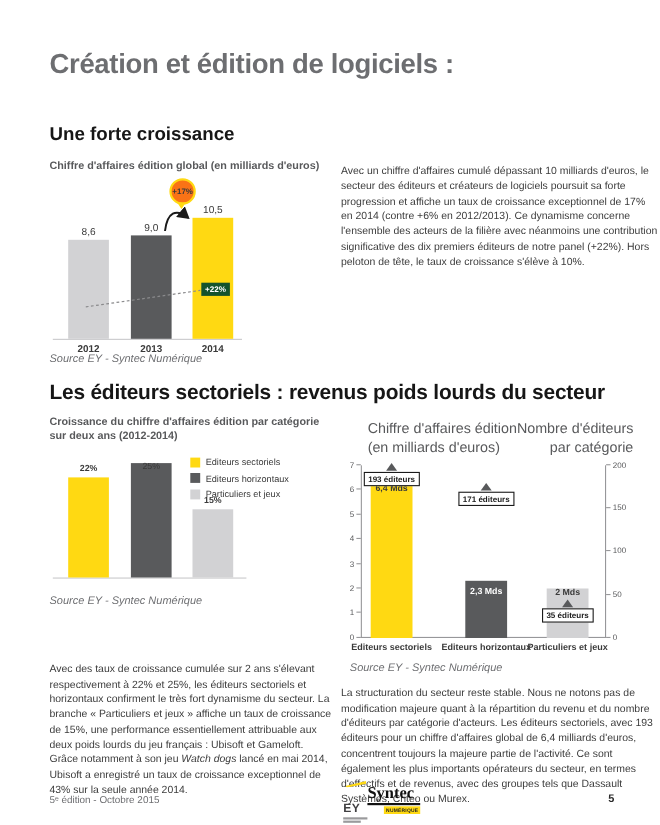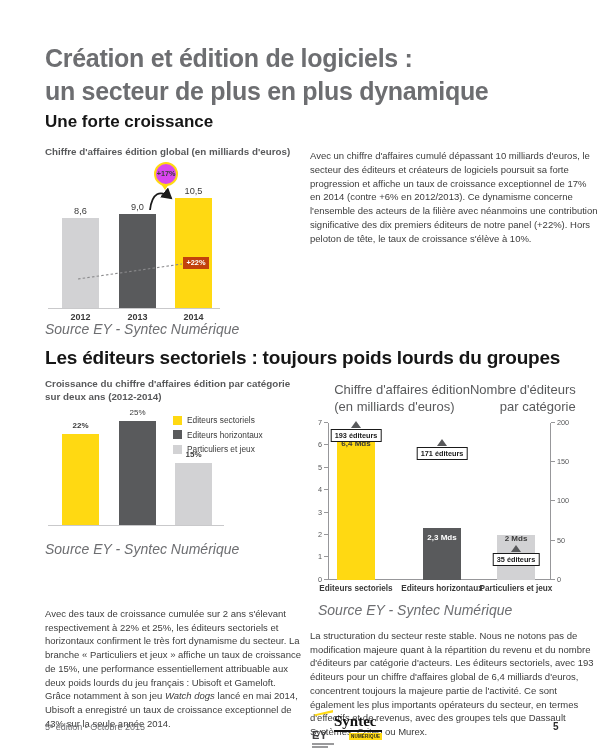--- a/index.html
+++ b/index.html
@@ -4,42 +4,42 @@
 <style>
   html,body{margin:0;padding:0;background:#ffffff;}
   .page{position:relative;width:600px;height:750px;background:#fff;overflow:hidden;
         font-family:"Liberation Sans",sans-serif;color:#3c3c3c;}
   .page-title{position:absolute;left:45px;top:42px;margin:0;font-size:25px;font-weight:700;
         color:#6D6E71;line-height:1.3;letter-spacing:-0.3px;}
   .h-section{position:absolute;margin:0;color:#161616;font-weight:700;}
   .h-s1{left:45px;top:112px;font-size:17px;}
   .h-s2{left:45px;top:347px;font-size:19px;letter-spacing:-0.2px;}
   .chart-title{font-size:9.8px;font-weight:700;color:#58595B;line-height:1.32;white-space:pre-line;}
-  .source{font-size:14px;font-style:italic;color:#6D6E71;}
+  .source{font-size:10px;font-style:italic;color:#6D6E71;}
   .para{font-size:9.5px;line-height:1.45;color:#3c3c3c;margin:0;}
   .plot{position:relative;}
   .bar{position:absolute;bottom:0;}
   .baseline{position:absolute;bottom:-1px;border-bottom:1.5px solid #C9C9CB;}
   .bar-val{position:absolute;font-size:9.2px;color:#3a3a3a;transform:translateX(-50%);white-space:nowrap;}
   .bar-val-b{font-weight:700;font-size:8px;}
   .x-lab{position:absolute;font-size:9px;font-weight:700;color:#3a3a3a;transform:translateX(-50%);white-space:nowrap;}
   .tick-lab{position:absolute;font-size:7.3px;color:#58595B;}
   .tick-mark{position:absolute;background:#97979A;}
   .axis-line{position:absolute;background:#97979A;}
   .tri{position:absolute;width:0;height:0;border-left:5px solid transparent;border-right:5px solid transparent;border-bottom:7px solid #58595B;}
   .count-box{position:absolute;transform:translateX(-50%);background:#fff;border:1.3px solid #1a1a1a;
         font-size:7.3px;font-weight:700;color:#1a1a1a;padding:1px 3px;white-space:nowrap;}
   .chart1-wrap{position:absolute;left:45px;top:146px;width:252px;}
   #plot1{height:148px;margin-top:1px;}
   .balloon{position:absolute;left:109px;top:2px;width:20px;height:20px;border-radius:50%;
-        border:2.5px solid #FFD912;background:#d946ef;display:flex;align-items:center;justify-content:center;
+        border:2.5px solid #FFD912;background:#f97316;display:flex;align-items:center;justify-content:center;
         font-size:7.2px;font-weight:700;color:#3a3a3a;z-index:3;}
   .balloon-tail{position:absolute;left:116px;top:24px;width:0;height:0;border-left:4px solid transparent;
         border-right:4px solid transparent;border-top:6px solid #FFD912;z-index:3;}
-  .pct-box{position:absolute;left:138px;top:97px;width:26px;height:12px;background:#c2410c;color:#fff;
+  .pct-box{position:absolute;left:138px;top:97px;width:26px;height:12px;background:#14532d;color:#fff;
         display:flex;align-items:center;justify-content:center;font-size:7.4px;font-weight:700;z-index:3;}
   .para-right-1{position:absolute;left:310px;top:149px;width:288px;}
   .col-left{position:absolute;left:45px;top:378px;width:256px;}
   #plot2{height:114px;margin-top:7px;}
   .legend{position:absolute;left:128px;top:2px;}
   .legend-row{position:relative;display:flex;align-items:center;height:14.5px;}
   .legend-swatch{width:9px;height:9px;margin-right:5px;flex:0 0 auto;}
   .legend-label{font-size:8.3px;color:#3a3a3a;white-space:nowrap;}
   .col-right{position:absolute;left:310px;top:378px;width:290px;}
   .axis-heads{display:flex;justify-content:center;margin-top:4px;font-size:13px;
@@ -62,21 +62,21 @@
         line-height:1;border-bottom:2px solid #111;padding-bottom:1px;}
   .syntec-badge{background:#FFD912;color:#222;font-size:4.5px;font-weight:700;padding:1px 2px;
         width:max-content;margin-left:15px;margin-top:1px;letter-spacing:0.2px;}
   svg.anno{position:absolute;left:0;top:0;overflow:visible;z-index:2;}
 </style>
 </head>
 <body>
 
 <div class="page">
 
-  <h1 class="page-title"><span>Création et édition de logiciels :</span><br><span>un secteur de plus en plus dynamique</span></h1>
+  <h1 class="page-title"><span>Création et édition de logiciels :</span><br></h1>
 
   <h2 class="h-section h-s1">Une forte croissance</h2>
 
   <div class="chart1-wrap">
     <div class="chart-title">Chiffre d'affaires édition global (en milliards d'euros)</div>
     <div class="plot" id="plot1">
       <div class="baseline" style="left:3px;width:172px;"></div>
       <svg class="anno" width="252" height="148">
         <defs>
           <marker id="ah" markerWidth="7" markerHeight="7" refX="5" refY="3.5" orient="auto">
@@ -97,21 +97,21 @@
         <div class="x-lab" style="left: 92.5px; top: 152px;">2013</div>
         <div class="bar" style="left: 130px; width: 37px; height: 109.725px; background: rgb(255, 217, 18);"></div>
         <div class="bar-val" style="left: 148.5px; bottom: 111.725px;">10,5</div>
         <div class="x-lab" style="left: 148.5px; top: 152px;">2014</div>
       </div>
     <div class="source" style="margin-top:13px;">Source EY - Syntec Numérique</div>
   </div>
 
   <p class="para para-right-1">Avec un chiffre d'affaires cumulé dépassant 10 milliards d'euros, le secteur des éditeurs et créateurs de logiciels poursuit sa forte progression et affiche un taux de croissance exceptionnel de 17% en 2014 (contre +6% en 2012/2013). Ce dynamisme concerne l'ensemble des acteurs de la filière avec néanmoins une contribution significative des dix premiers éditeurs de notre panel (+22%). Hors peloton de tête, le taux de croissance s'élève à 10%.</p>
 
-  <h2 class="h-section h-s2">Les éditeurs sectoriels : toujours poids lourds du groupes</h2>
+  <h2 class="h-section h-s2">Les éditeurs sectoriels : revenus poids lourds du secteur</h2>
 
   <div class="col-left">
     <div class="chart-title">Croissance du chiffre d'affaires édition par catégorie
 sur deux ans (2012-2014)</div>
     <div class="plot" id="plot2">
       <div class="baseline" style="left:3px;width:176px;"></div>
       <div class="legend" id="legend2">
           <div class="legend-row">
             <div class="legend-swatch" style="background: rgb(255, 217, 18);"></div>
             <div class="legend-label">Editeurs sectoriels</div>
@@ -121,21 +121,21 @@
             <div class="legend-label">Editeurs horizontaux</div>
           </div>
           <div class="legend-row">
             <div class="legend-swatch" style="background: rgb(210, 210, 212);"></div>
             <div class="legend-label">Particuliers et jeux</div>
           </div>
         </div>
     <div class="bar" style="left: 17px; width: 37px; height: 91.3px; background: rgb(255, 217, 18);"></div>
         <div class="bar-val bar-val-b" style="left: 35.5px; bottom: 95.3px; font-weight: 700;">22%</div>
         <div class="bar" style="left: 74px; width: 37px; height: 103.75px; background: rgb(89, 90, 92);"></div>
-        <div class="bar-val bar-val-b" style="left: 92.5px; bottom: 108px; font-weight: 400;">25%</div>
+        <div class="bar-val bar-val-b" style="left: 92.5px; bottom: 97px; font-weight: 400;">25%</div>
         <div class="bar" style="left: 130px; width: 37px; height: 62.25px; background: rgb(210, 210, 212);"></div>
         <div class="bar-val bar-val-b" style="left: 148.5px; bottom: 66.25px; font-weight: 700;">15%</div>
       </div>
     <div class="source src2">Source EY - Syntec Numérique</div>
     <p class="para para-left-2"><span>Avec des taux de croissance cumulée sur 2 ans s'élevant respectivement à 22% et 25%, les éditeurs sectoriels et horizontaux confirment le très fort dynamisme du secteur. La branche « Particuliers et jeux » affiche un taux de croissance de 15%, une performance essentiellement attribuable aux deux poids lourds du jeu français : Ubisoft et Gameloft. Grâce notamment à son jeu </span><i>Watch dogs</i><span> lancé en mai 2014, Ubisoft a enregistré un taux de croissance exceptionnel de 43% sur la seule année 2014.</span></p>
   </div>
 
   <div class="col-right">
     <div class="axis-heads">
       <div class="left" style="white-space:pre-line;">Chiffre d'affaires édition

